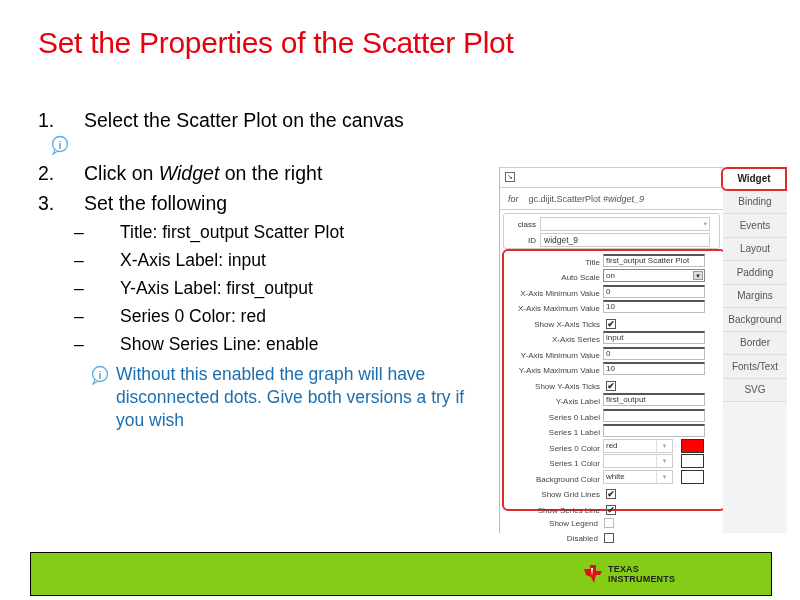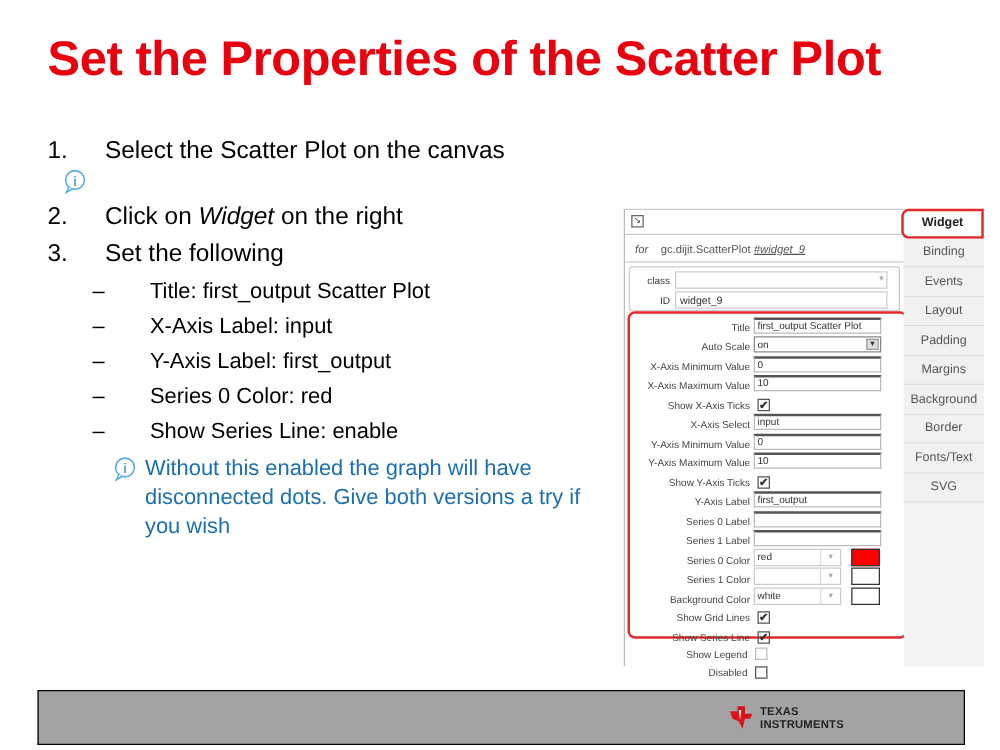--- a/index.html
+++ b/index.html
@@ -2,21 +2,21 @@
 <html><head>
   <meta charset="utf-8">
   <style>
     * { box-sizing: border-box; margin: 0; padding: 0; }
     html, body { width: 800px; height: 600px; background: #ffffff; overflow: hidden; }
     body { position: relative; font-family: "Liberation Sans", sans-serif; color: #000; }
 
     .slide-title {
       position: absolute; left: 38px; top: 26px;
       font-family: "Liberation Sans", sans-serif;
-      font-weight: bold; font-size: 39px; color: #e8000e; letter-spacing: -0.3px;
+      font-weight: normal; font-size: 30px; color: #e8000e; letter-spacing: -0.3px;
     }
 
     .steps { position: absolute; left: 38px; top: 106px; width: 450px; }
     .step { display: flex; font-size: 19.5px; line-height: 28px; height: 30px; }
     .step .num { width: 46px; }
     .step .txt em { font-style: italic; }
 
     .note { display: flex; color: #1b6fb0; font-size: 17.5px; line-height: 23px; margin-left: 12px; }
     .note .info-icon { width: 20px; height: 20px; flex: 0 0 20px; margin-right: 6px; margin-top: 2px; }
     .note.first { height: 26px; margin-top: -3px; }
@@ -33,21 +33,21 @@
     .tabs { position: absolute; left: 224px; top: 0; width: 64px; height: 366px; background: #f3f3f3; }
     .tab { height: 23.5px; border-bottom: 1px solid #ddd; font-size: 10px; color: #555;
       display: flex; align-items: center; justify-content: center; background: #f1f1f1; }
     .tab.active { background: #fff; color: #222; font-weight: bold; border: 2px solid #e32a2a;
       border-radius: 6px 0 0 6px; margin-left: -2px; }
 
     .resize-row { height: 20px; border-bottom: 1px solid #ccc; position: relative; }
     .resize-icon { position: absolute; left: 5px; top: 4px; width: 10px; height: 10px; border: 1px solid #666; font-size: 7px; line-height: 8px; text-align: center; color: #444; }
     .for-row { height: 22px; border-bottom: 1px solid #ccc; display: flex; align-items: center; padding-left: 8px; font-size: 9px; color: #555; }
     .for-row .for-lbl { font-style: italic; margin-right: 10px; }
-    .for-row .for-val span.it { font-style: italic; text-decoration: underline; }
+    .for-row .for-val span.it { font-style: italic; }
 
     .class-box { margin: 3px 3px 0 3px; border: 1px solid #ccc; border-radius: 3px; height: 36px; padding-top: 2px; }
     .kv { display: flex; align-items: center; height: 16px; }
     .kv .k { width: 36px; text-align: right; padding-right: 4px; font-size: 8px; }
     .kv .v { width: 170px; height: 14px; border: 1px solid #ccc; font-size: 8.5px; padding-left: 3px; line-height: 12px; position: relative; }
     .kv .v .dd { position: absolute; right: 2px; top: 0; color: #aaa; font-size: 7px; }
 
     .props { position: absolute; left: 2px; top: 81px; width: 224px; height: 262px;
       border: 2px solid #e32a2a; border-radius: 6px; }
     .prow { display: flex; align-items: flex-end; height: 15.5px; }
@@ -55,21 +55,21 @@
     .prow .val { width: 102px; height: 13px; border: 1px solid #bbb; border-top: 2px solid #555; font-size: 8px; padding-left: 2px; line-height: 10px; color: #333; margin-top: 32px; }
     .prow .sel { width: 102px; height: 13px; border: 1px solid #888; font-size: 8px; padding-left: 2px; line-height: 11px; position: relative; }
     .prow .sel .arr { position: absolute; right: 1px; top: 1px; width: 10px; height: 9px; background: #ddd; border: 1px solid #999; font-size: 6px; text-align: center; line-height: 8px; }
     .prow .combo { width: 70px; height: 14px; border: 1px solid #ccc; font-size: 8px; padding-left: 2px; line-height: 12px; position: relative; }
     .prow .combo .arr { position: absolute; right: 0; top: 0; width: 16px; height: 12px; border-left: 1px solid #ddd; color: #aaa; font-size: 6px; text-align: center; line-height: 12px; }
     .prow .swatch { width: 23px; height: 14px; border: 1px solid #333; margin-left: 8px; }
     .prow .chk { width: 10px; height: 10px; border: 1px solid #555; margin-left: 3px; font-size: 9px; line-height: 8px; text-align: center; font-weight: bold; }
 
     .extra { position: absolute; left: 2px; top: 344px; width: 224px; }
 
-    .footer { position: absolute; left: 30px; top: 552px; width: 742px; height: 44px; border: 1px solid #000; background: #a3a3a3; }
+    .footer { position: absolute; left: 30px; top: 552px; width: 742px; height: 44px; border: 1px solid #000; background: #84cc16; }
     .ti-logo { position: absolute; left: 551px; top: 10px; display: flex; align-items: center; }
     .ti-logo .ti-text { font-family: "Liberation Sans", sans-serif; font-size: 9px; line-height: 10px; font-weight: bold; color: #222; margin-left: 4px; letter-spacing: 0.2px; }
   </style>
 </head>
 <body>
 
 <div class="slide-title">Set the Properties of the Scatter Plot</div>
 
 <div class="steps">
   <div class="step">
@@ -156,21 +156,21 @@
         </div>
       <div class="prow">
           <span class="lbl">X-Axis Maximum Value</span>
           <div class="val">10</div>
         </div>
       <div class="prow">
           <span class="lbl">Show X-Axis Ticks</span>
           <div class="chk">✔</div>
         </div>
       <div class="prow">
-          <span class="lbl">X-Axis Select</span>
+          <span class="lbl">X-Axis Series</span>
           <div class="val">input</div>
         </div>
       <div class="prow">
           <span class="lbl">Y-Axis Minimum Value</span>
           <div class="val">0</div>
         </div>
       <div class="prow">
           <span class="lbl">Y-Axis Maximum Value</span>
           <div class="val">10</div>
         </div>

